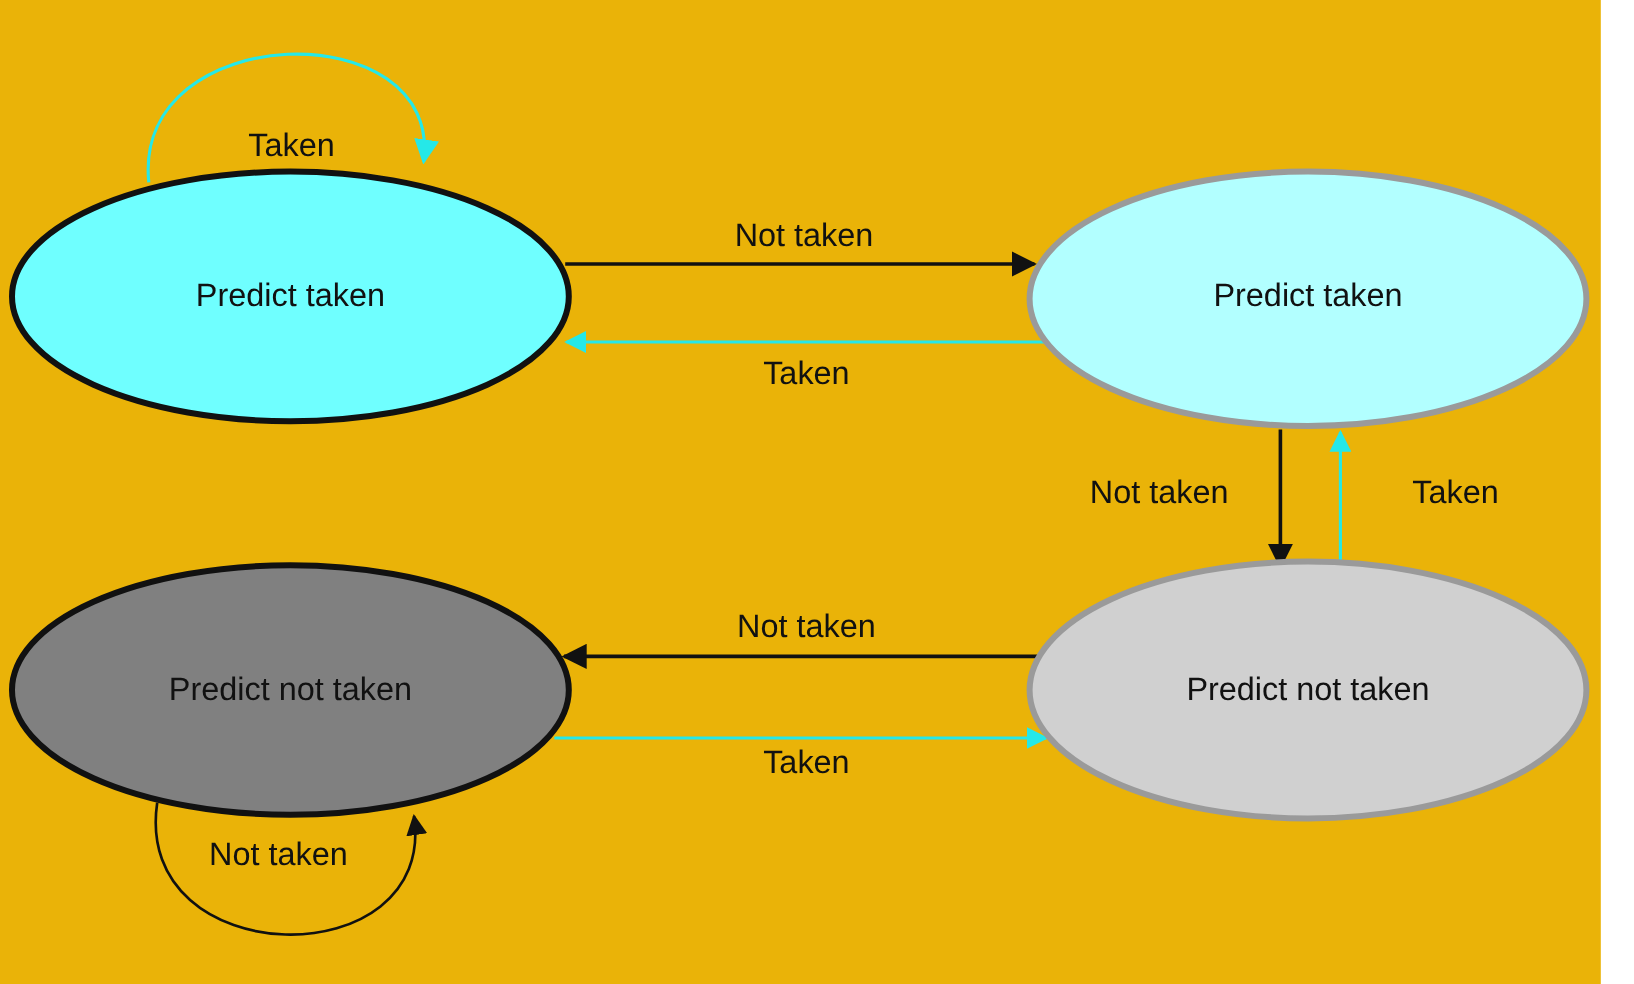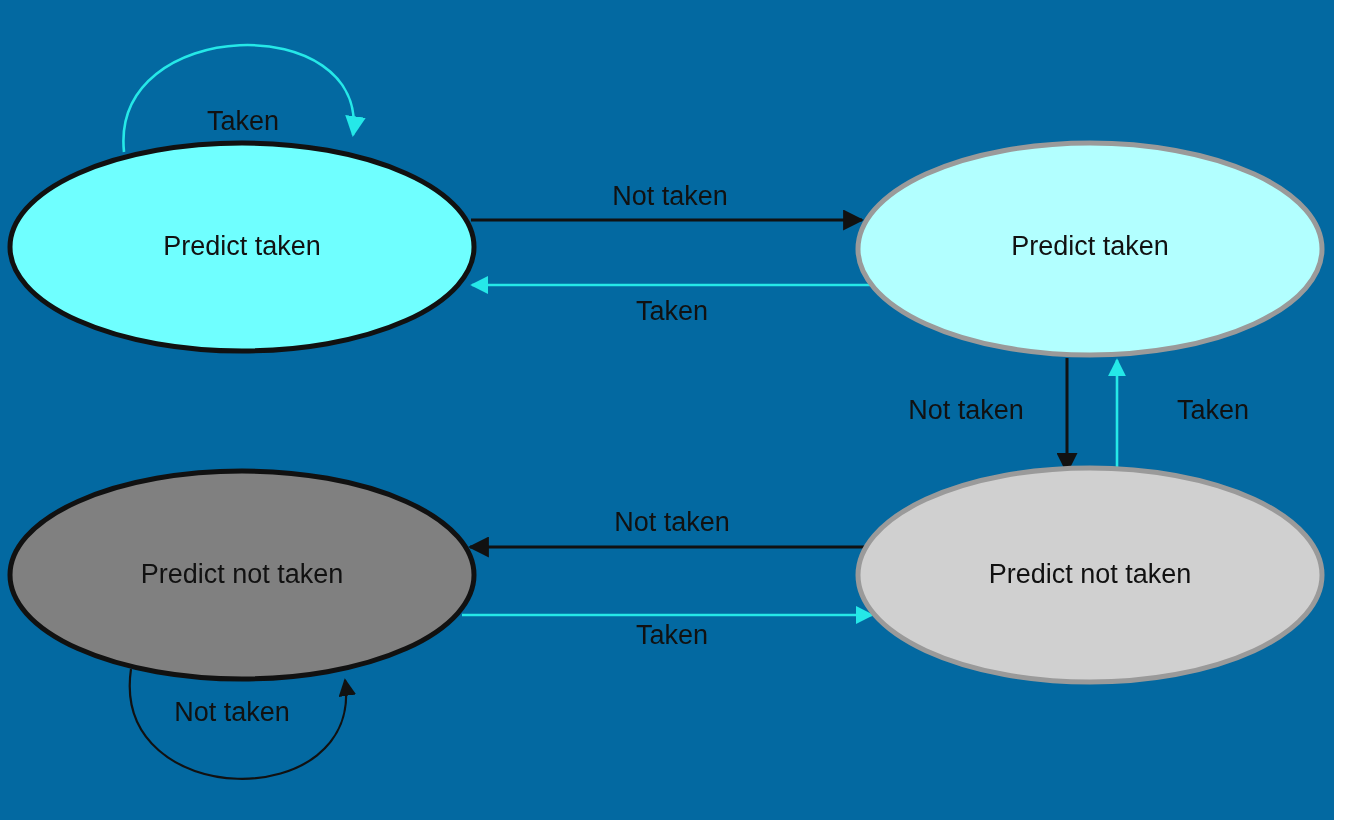--- a/index.html
+++ b/index.html
@@ -11,21 +11,21 @@
   body {
     width: 1362px;
     height: 820px;
     overflow: hidden;
     font-family: "Liberation Sans", sans-serif;
   }
   #diagram-root {
     position: relative;
     width: 1334px;
     height: 820px;
-    background: #0369a1;
+    background: #eab308;
   }
   svg#fsm-svg {
     display: block;
     width: 1362px;
     height: 820px;
   }
   .state-label {
     font-family: "Liberation Sans", sans-serif;
     font-size: 27px;
     fill: #111111;

